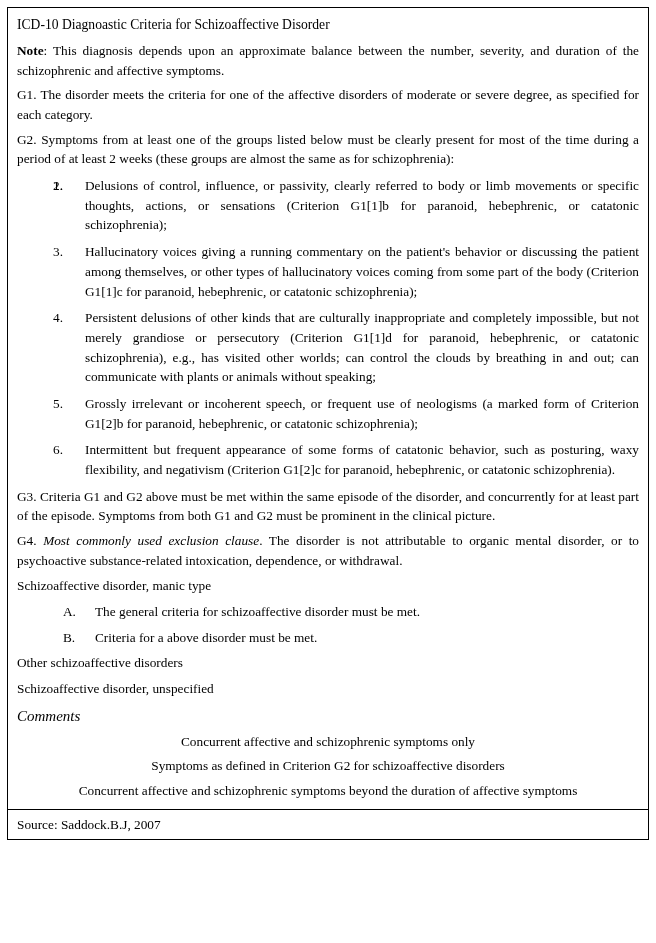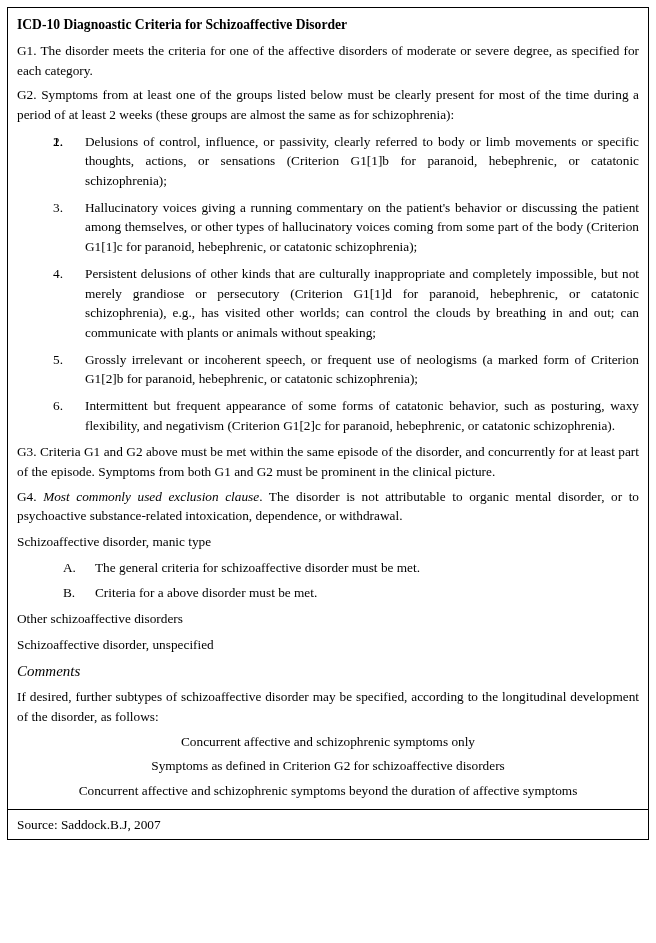--- a/index.html
+++ b/index.html
@@ -41,21 +41,21 @@
   p {
     margin: 0 0 0 0;
     font-size: 13.3px;
     line-height: 1.48;
     text-align: justify;
   }
   p.gap {
     margin-top: 5px;
   }
   .title {
-    font-weight: bold;
+    font-weight: normal;
     font-size: 13.6px;
     margin-bottom: 6px;
   }
   .bold {
     font-weight: bold;
   }
   .italic {
     font-style: italic;
   }
   .subhead {
@@ -116,20 +116,21 @@
 </head>
 <body>
 
 <div class="page">
   <div class="table-box">
 
     <div class="cell-main">
 
       <p class="title">ICD-10 Diagnoastic Criteria for Schizoaffective Disorder</p>
 
+      <p><span class="bold">Note</span><span>: This diagnosis depends upon an approximate balance between the number, severity, and duration of the schizophrenic and affective symptoms.</span></p>
 
       <p class="gap">G1. The disorder meets the criteria for one of the affective disorders of moderate or severe degree, as specified for each category.</p>
 
       <p class="gap">G2. Symptoms from at least one of the groups listed below must be clearly present for most of the time during a period of at least 2 weeks (these groups are almost the same as for schizophrenia):</p>
 
       <ol class="numlist">
         <li><span class="marker">1.</span></li>
         <li><span class="marker">2.</span><span>Delusions of control, influence, or passivity, clearly referred to body or limb movements or specific thoughts, actions, or sensations (Criterion G1[1]b for paranoid, hebephrenic, or catatonic schizophrenia);</span></li>
         <li><span class="marker">3.</span><span>Hallucinatory voices giving a running commentary on the patient's behavior or discussing the patient among themselves, or other types of hallucinatory voices coming from some part of the body (Criterion G1[1]c for paranoid, hebephrenic, or catatonic schizophrenia);</span></li>
         <li><span class="marker">4.</span><span>Persistent delusions of other kinds that are culturally inappropriate and completely impossible, but not merely grandiose or persecutory (Criterion G1[1]d for paranoid, hebephrenic, or catatonic schizophrenia), e.g., has visited other worlds; can control the clouds by breathing in and out; can communicate with plants or animals without speaking;</span></li>
@@ -147,21 +148,20 @@
         <li><span class="marker">A.</span><span>The general criteria for schizoaffective disorder must be met.</span></li>
         <li><span class="marker">B.</span><span>Criteria for a above disorder must be met.</span></li>
       </ol>
 
       <p class="subhead">Other schizoaffective disorders</p>
 
       <p class="subhead">Schizoaffective disorder, unspecified</p>
 
       <p class="italic-line">Comments</p>
 
-      <p class="gap">If desired, further subtypes of schizoaffective disorder may be specified, according to the longitudinal development of the disorder, as follows:</p>
 
       <div class="tail-lines">
         <p>Concurrent affective and schizophrenic symptoms only</p>
         <p>Symptoms as defined in Criterion G2 for schizoaffective disorders</p>
         <p>Concurrent affective and schizophrenic symptoms beyond the duration of affective symptoms</p>
       </div>
 
     </div>
 
     <div class="cell-source">

